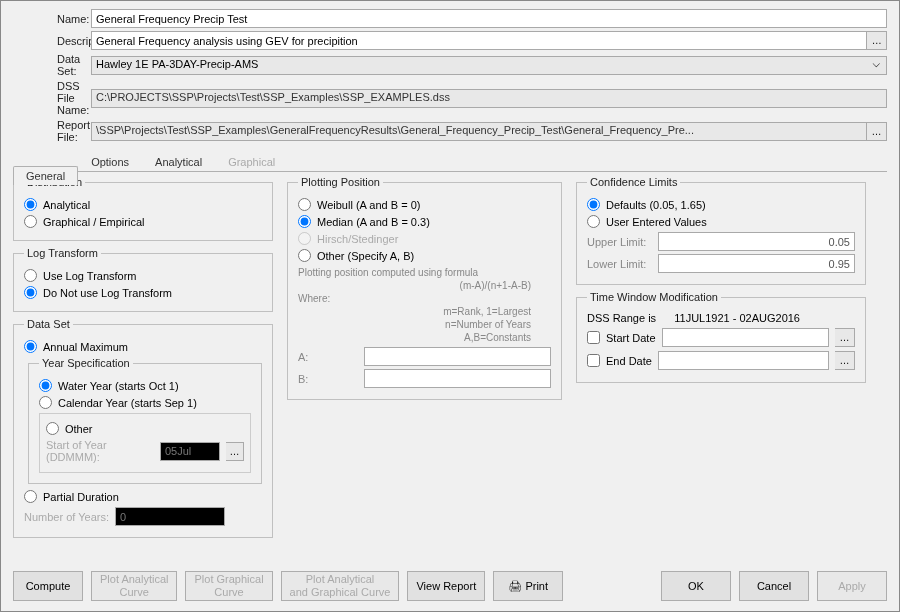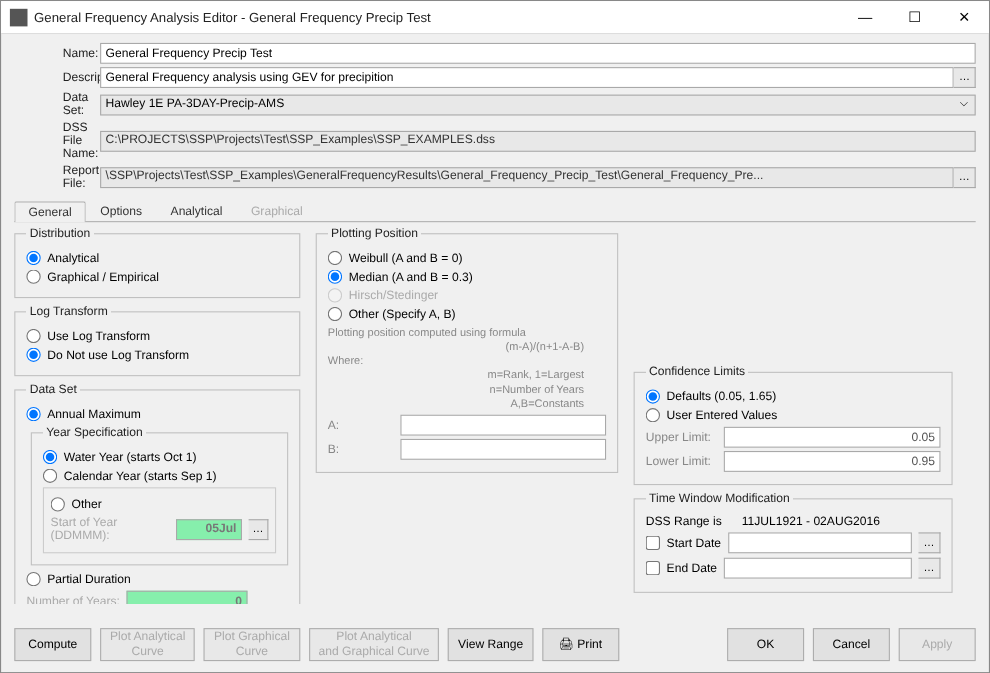--- a/index.html
+++ b/index.html
@@ -13,56 +13,49 @@
 .form-row { display: flex; align-items: center; margin-bottom: 3px; }
 .form-row label { width: 78px; color: #222; padding-left: 44px; }
 .form-row .field { flex: 1; display: flex; }
 input[type=text], .text-display { height: 19px; border: 1px solid #a9a9a9; background: #fff; padding: 1px 4px; width: 100%; }
 .text-display { background: #e8e8e8; color: #333; overflow: hidden; white-space: nowrap; }
 .select-like { background: #e8e8e8; border: 1px solid #a9a9a9; height: 19px; padding: 1px 4px; width: 100%; position: relative; }
 .select-like::after { content: "⌵"; position: absolute; right: 6px; top: 1px; font-size: 10px; }
 .ellipsis-btn { width: 20px; height: 19px; border: 1px solid #a9a9a9; border-left: none; background: #e8e8e8; font-size: 10px; display: flex; align-items: center; justify-content: center; }
 .tabs { display: flex; margin: 2px 12px 0 12px; border-bottom: 1px solid #b0b0b0; }
 .tab { padding: 3px 12px; border: 1px solid transparent; border-bottom: none; cursor: default; color: #333; }
-.tab.active { background: #f0f0f0; border-color: #b0b0b0; border-top-left-radius: 2px; border-top-right-radius: 2px; position: relative; top: 1px; }
+.tab.active { background: #f0f0f0; border-color: #b0b0b0; border-top-left-radius: 2px; border-top-right-radius: 2px; position: relative; top: 14px; }
 .tab.disabled { color: #aaa; }
 .tab-body { flex: 1; padding: 4px 12px 4px 12px; display: flex; gap: 14px; overflow: hidden; }
 .col { display: flex; flex-direction: column; }
 .col1 { width: 260px; }
 .col2 { width: 275px; }
-.col3 { width: 290px; justify-content: flex-end; }
+.col3 { width: 290px; }
 fieldset { border: 1px solid #c0c0c0; margin: 0 0 6px 0; padding: 6px 10px 8px 10px; }
 fieldset legend { padding: 0 3px; color: #222; }
 .radio-row, .check-row { display: flex; align-items: center; margin: 4px 0; gap: 6px; }
 .radio-row input, .check-row input { margin: 0; }
 .radio-row label.dis, .check-row label.dis, .dis { color: #aaa; }
 .sub-field { display: flex; align-items: center; gap: 6px; margin: 3px 0; }
 .sub-field label { width: auto; color: #aaa; }
-.sub-field input { text-align: right; background: #86efac; color: #777; font-weight: bold; }
+.sub-field input { background: #000000; color: #777; }
 .btn-row { display: flex; gap: 8px; padding: 6px 12px 10px 12px; align-items: stretch; margin-top: 16px; }
 .btn { border: 1px solid #adadad; background: #e1e1e1; padding: 4px 10px; min-width: 70px; text-align: center; cursor: default; line-height: 13px; }
 .btn.tall { height: 30px; display:flex; align-items:center; justify-content:center; padding: 2px 8px; }
 .btn.disabled { color: #aaa; background: #e8e8e8; }
 .spacer { flex: 1; }
 .small-note { color: #888; font-size: 10px; line-height: 13px; }
 .kv { display: flex; align-items: center; margin: 3px 0; gap: 6px; }
 .kv .k { width: 60px; color: #888; }
 .kv input { flex:1; }
 </style>
 </head>
 <body>
 
 <div class="window">
-  <div class="titlebar">
-    <span class="titlebar-icon"></span>
-    <span class="titlebar-text">General Frequency Analysis Editor - General Frequency Precip Test</span>
-    <div class="win-btn">—</div>
-    <div class="win-btn">☐</div>
-    <div class="win-btn close">✕</div>
-  </div>
 
   <div class="form-area">
     <div class="form-row">
       <label>Name:</label>
       <div class="field">
           <input type="text" value="General Frequency Precip Test" style="">
         </div>
     </div>
     <div class="form-row">
       <label>Description:</label>
@@ -245,20 +238,20 @@
   </div>
 
   <div class="btn-row">
     <div class="btn tall">Compute</div>
     <div class="btn tall disabled" style="white-space:pre-line">Plot Analytical
 Curve</div>
     <div class="btn tall disabled" style="white-space:pre-line">Plot Graphical
 Curve</div>
     <div class="btn tall disabled" style="white-space:pre-line">Plot Analytical
 and Graphical Curve</div>
-    <div class="btn tall">View Range</div>
+    <div class="btn tall">View Report</div>
     <div class="btn tall"><span>🖨</span>&nbsp;<span>Print</span></div>
     <div class="spacer"></div>
     <div class="btn tall">OK</div>
     <div class="btn tall">Cancel</div>
     <div class="btn tall disabled">Apply</div>
   </div>
 </div>
 
 </body></html>

